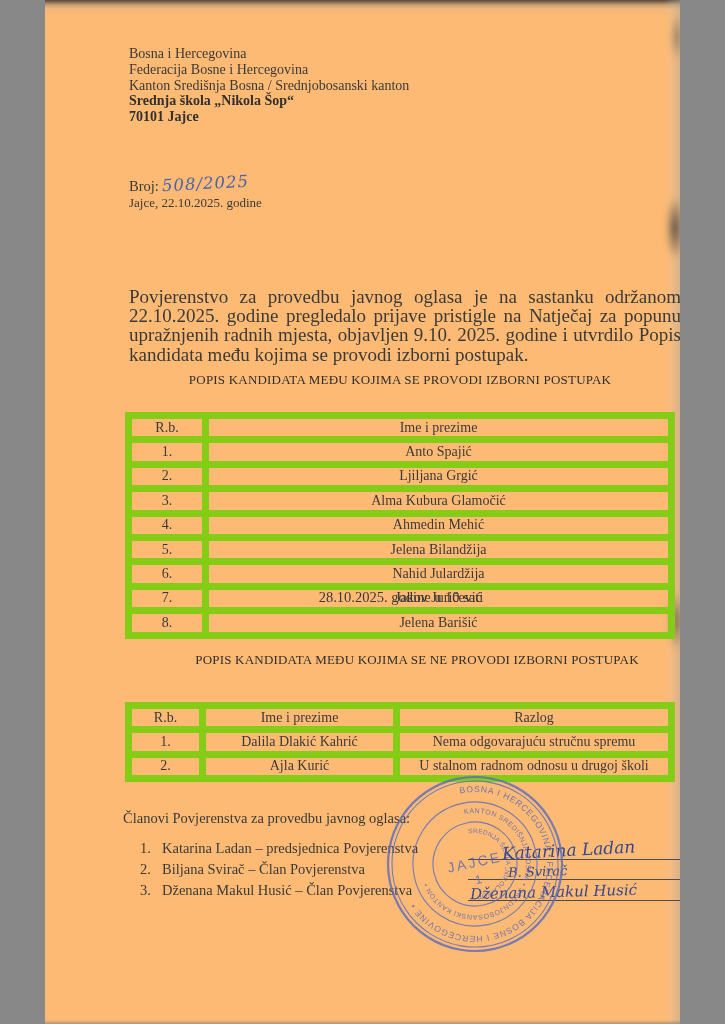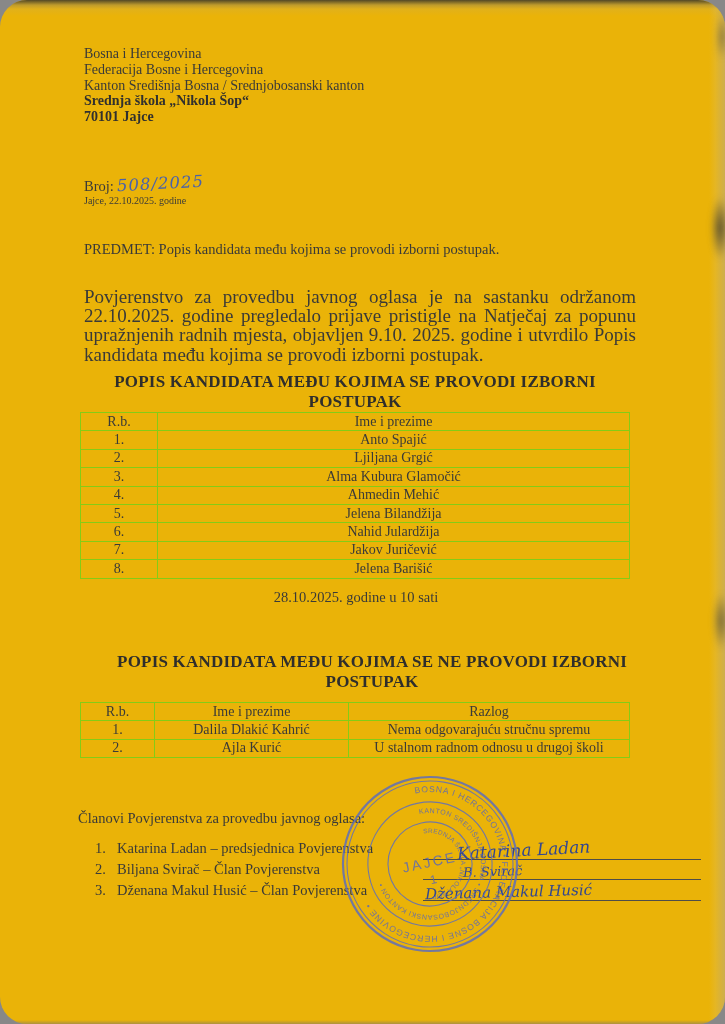--- a/index.html
+++ b/index.html
@@ -1,24 +1,23 @@
 <!DOCTYPE html>
 <html><head>
 <meta charset="utf-8">
 <style>
   html,body{margin:0;padding:0;background:#888;}
   .page{
     position:relative;
-    width:725px;height:1024px;
+    width:635px;height:1024px;
     margin:0 auto;
-    background:#eab308;
+    background:#fdba74;
     overflow:hidden;
     font-family:"Liberation Serif", serif;
     color:#3a3a38;
-    border-radius:27px;
   }
   
   .edge-top{position:absolute;top:0;left:0;right:0;height:16px;
     background:linear-gradient(to bottom, rgba(45,45,45,.8) 0px, rgba(110,110,110,.35) 5px, rgba(160,160,160,.12) 9px, transparent 16px);}
   .edge-right{position:absolute;top:0;right:0;width:16px;height:100%;
     background:linear-gradient(to left, rgba(170,168,164,.45), rgba(200,198,195,.15) 60%, transparent);}
   .edge-bottom{position:absolute;bottom:0;left:0;right:0;height:4px;
     background:linear-gradient(to top, rgba(120,118,114,.55), transparent);}
   .smudge{position:absolute;border-radius:50%;filter:blur(3px);}
   .smudge.s1{right:-4px;top:196px;width:18px;height:64px;background:radial-gradient(closest-side, rgba(40,40,40,.75), transparent);}
@@ -32,32 +31,32 @@
   .broj-row{left:84px;top:176px;font-size:14.5px;}
   .handwritten{
     display:inline-block;
     font-family:"DejaVu Serif", serif;
     font-style:italic;
     color:#4a62aa;
     font-size:16.5px;
     transform:rotate(-3deg) translateY(-2px);
     letter-spacing:1px;
   }
-  .date-row{left:84px;top:195px;font-size:10px;}
+  .date-row{left:84px;top:195px;font-size:13px;}
   .predmet-row{left:84px;top:241px;font-size:14.5px;}
 
   .paragraph{left:84px;top:287px;width:552px;font-size:19px;line-height:19.2px;text-align:justify;}
 
-  .doc-heading{left:80px;width:550px;text-align:center;font-weight:bold;font-size:17px;color:#2f2e2c;letter-spacing:.2px;}
+  .doc-heading{left:80px;width:550px;text-align:center;font-weight:normal;font-size:13px;color:#2f2e2c;letter-spacing:.2px;}
   .h1pos{top:372px;}
   .h2pos{top:652px;margin-left:17px;}
 
   table.doc-table{border-collapse:collapse;table-layout:fixed;}
   table.doc-table td{
-    border:1px solid #84cc16;
+    border:7px solid #84cc16;
     text-align:center;
     font-size:14px;
     padding:0 2px;
     height:17.4px;
     line-height:16px;
     overflow:hidden;
     white-space:nowrap;
   }
   .t1pos{left:80px;top:412px;width:550px;}
   .t2pos{left:80px;top:702px;width:550px;}
@@ -114,21 +113,20 @@
     <div>Kanton Središnja Bosna / Srednjobosanski kanton</div>
     <div class="b">Srednja škola „Nikola Šop“</div>
     <div class="b">70101 Jajce</div>
   </div>
 
   <div class="abs broj-row">
     <span>Broj:</span>
     <span class="handwritten">508/2025</span>
   </div>
   <div class="abs date-row">Jajce, 22.10.2025. godine</div>
-  <div class="abs predmet-row">PREDMET: Popis kandidata među kojima se provodi izborni postupak.</div>
 
   <div class="abs paragraph">Povjerenstvo za provedbu javnog oglasa je na sastanku održanom 22.10.2025. godine pregledalo prijave pristigle na Natječaj za popunu upražnjenih radnih mjesta, objavljen 9.10. 2025. godine i utvrdilo Popis kandidata među kojima se provodi izborni postupak.</div>
 
   <div class="abs doc-heading h1pos">POPIS KANDIDATA MEĐU KOJIMA SE PROVODI IZBORNI POSTUPAK</div>
 
   <table class="abs doc-table t1pos">
     <colgroup>
         <col class="c1">
         <col>
       </colgroup>

